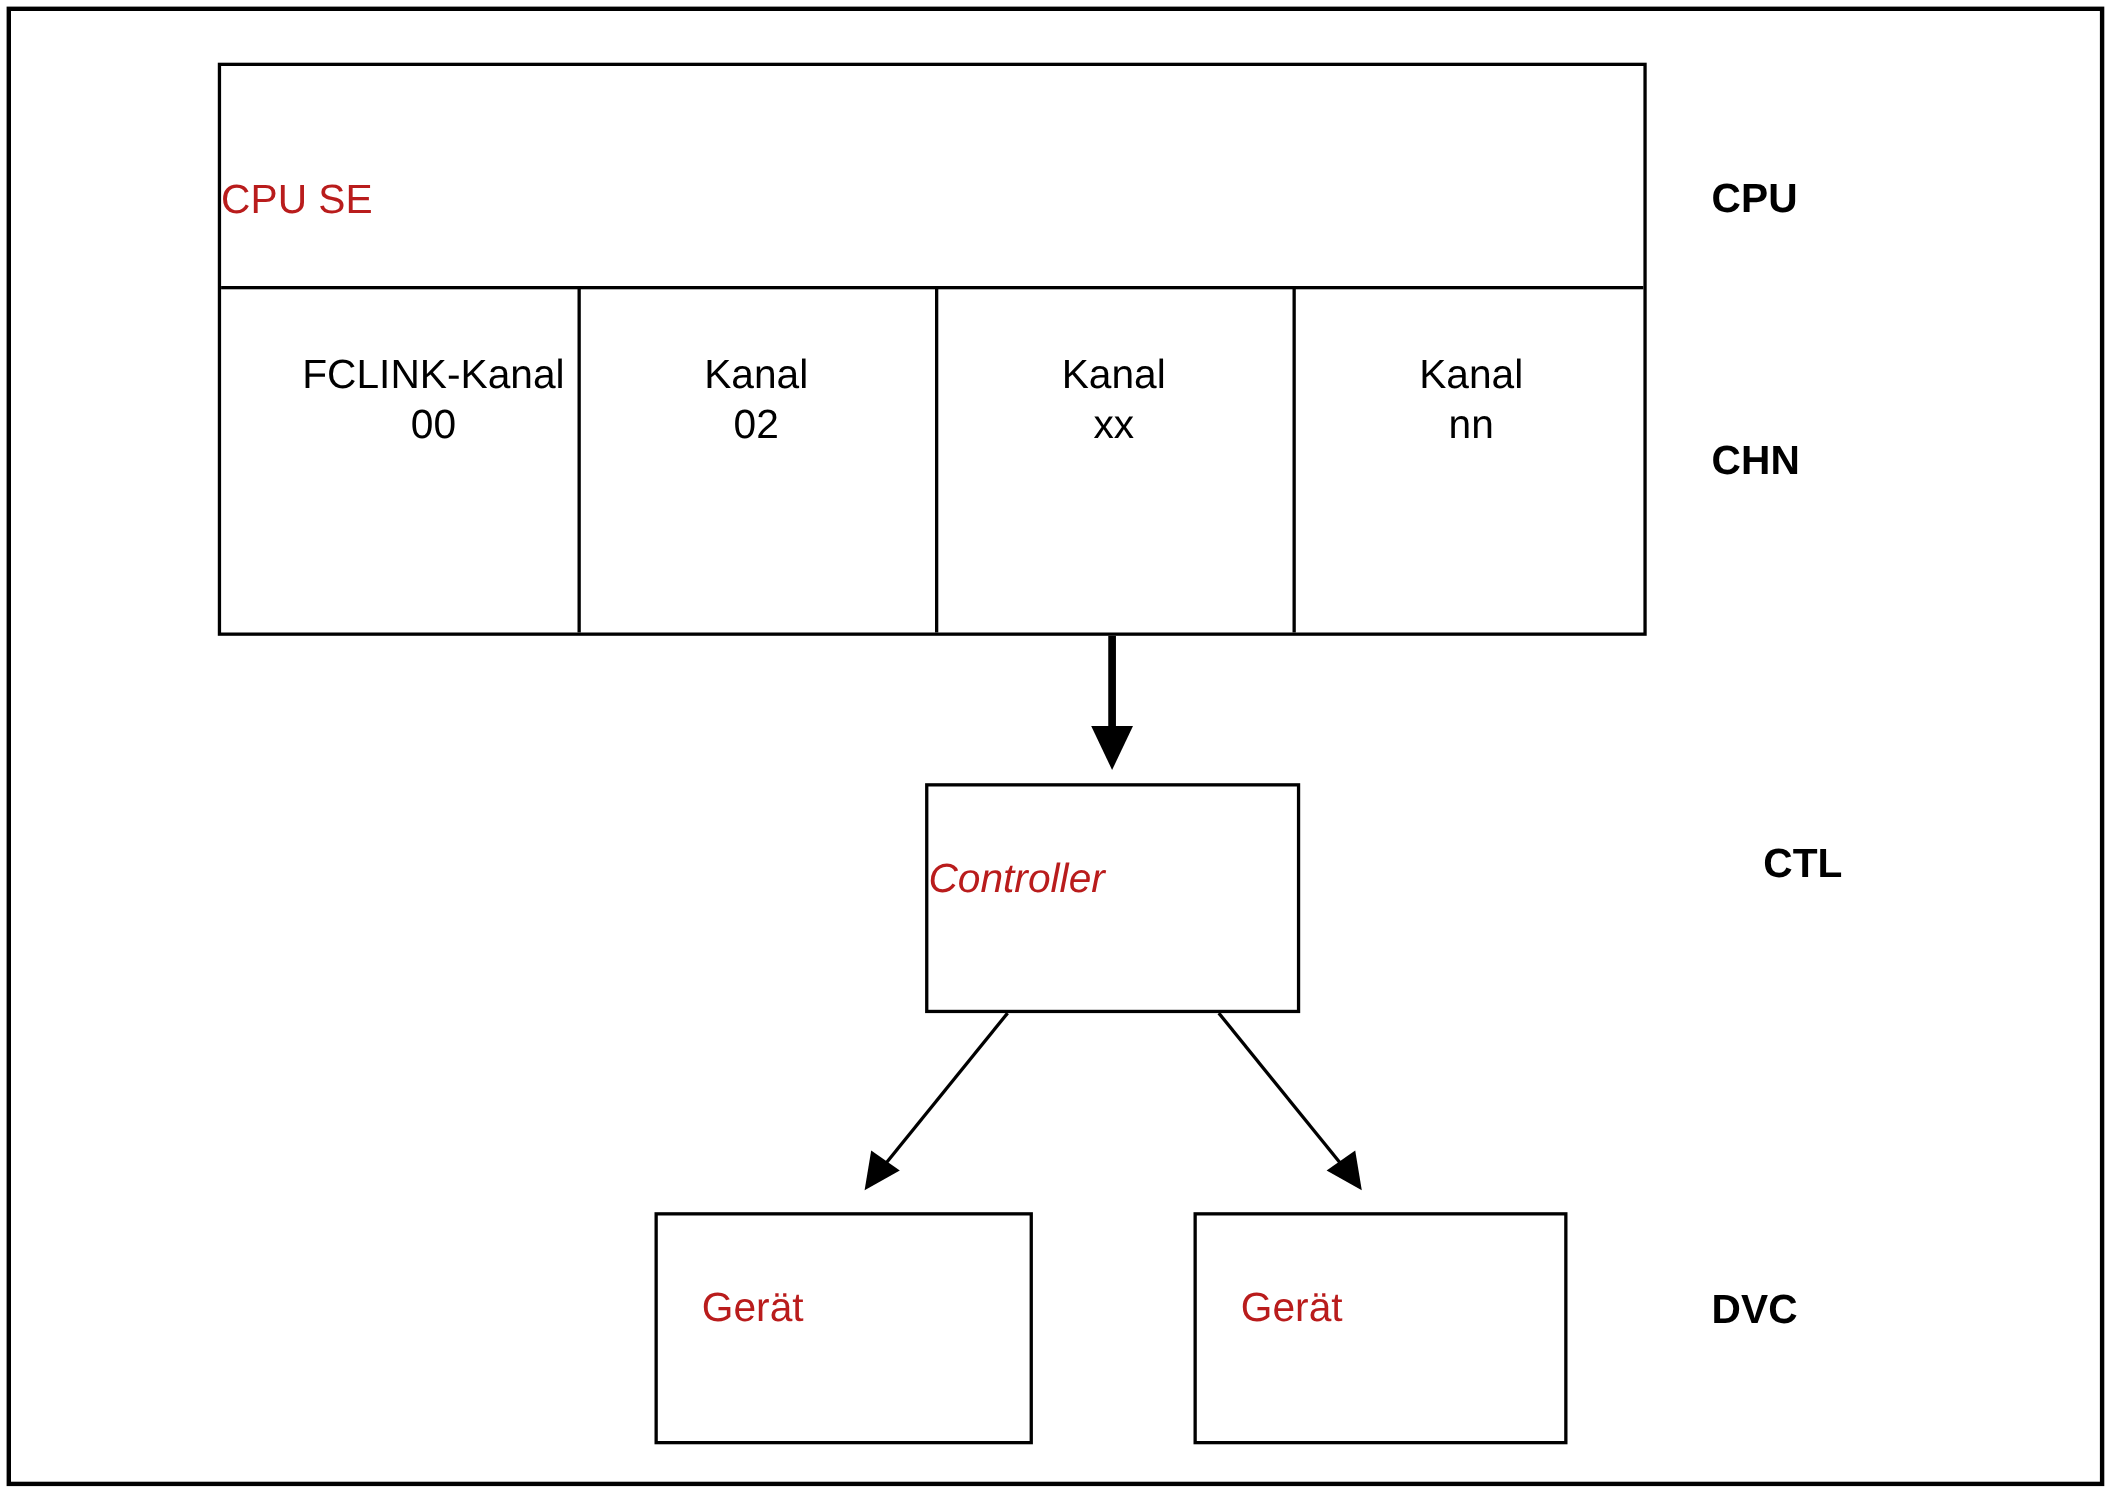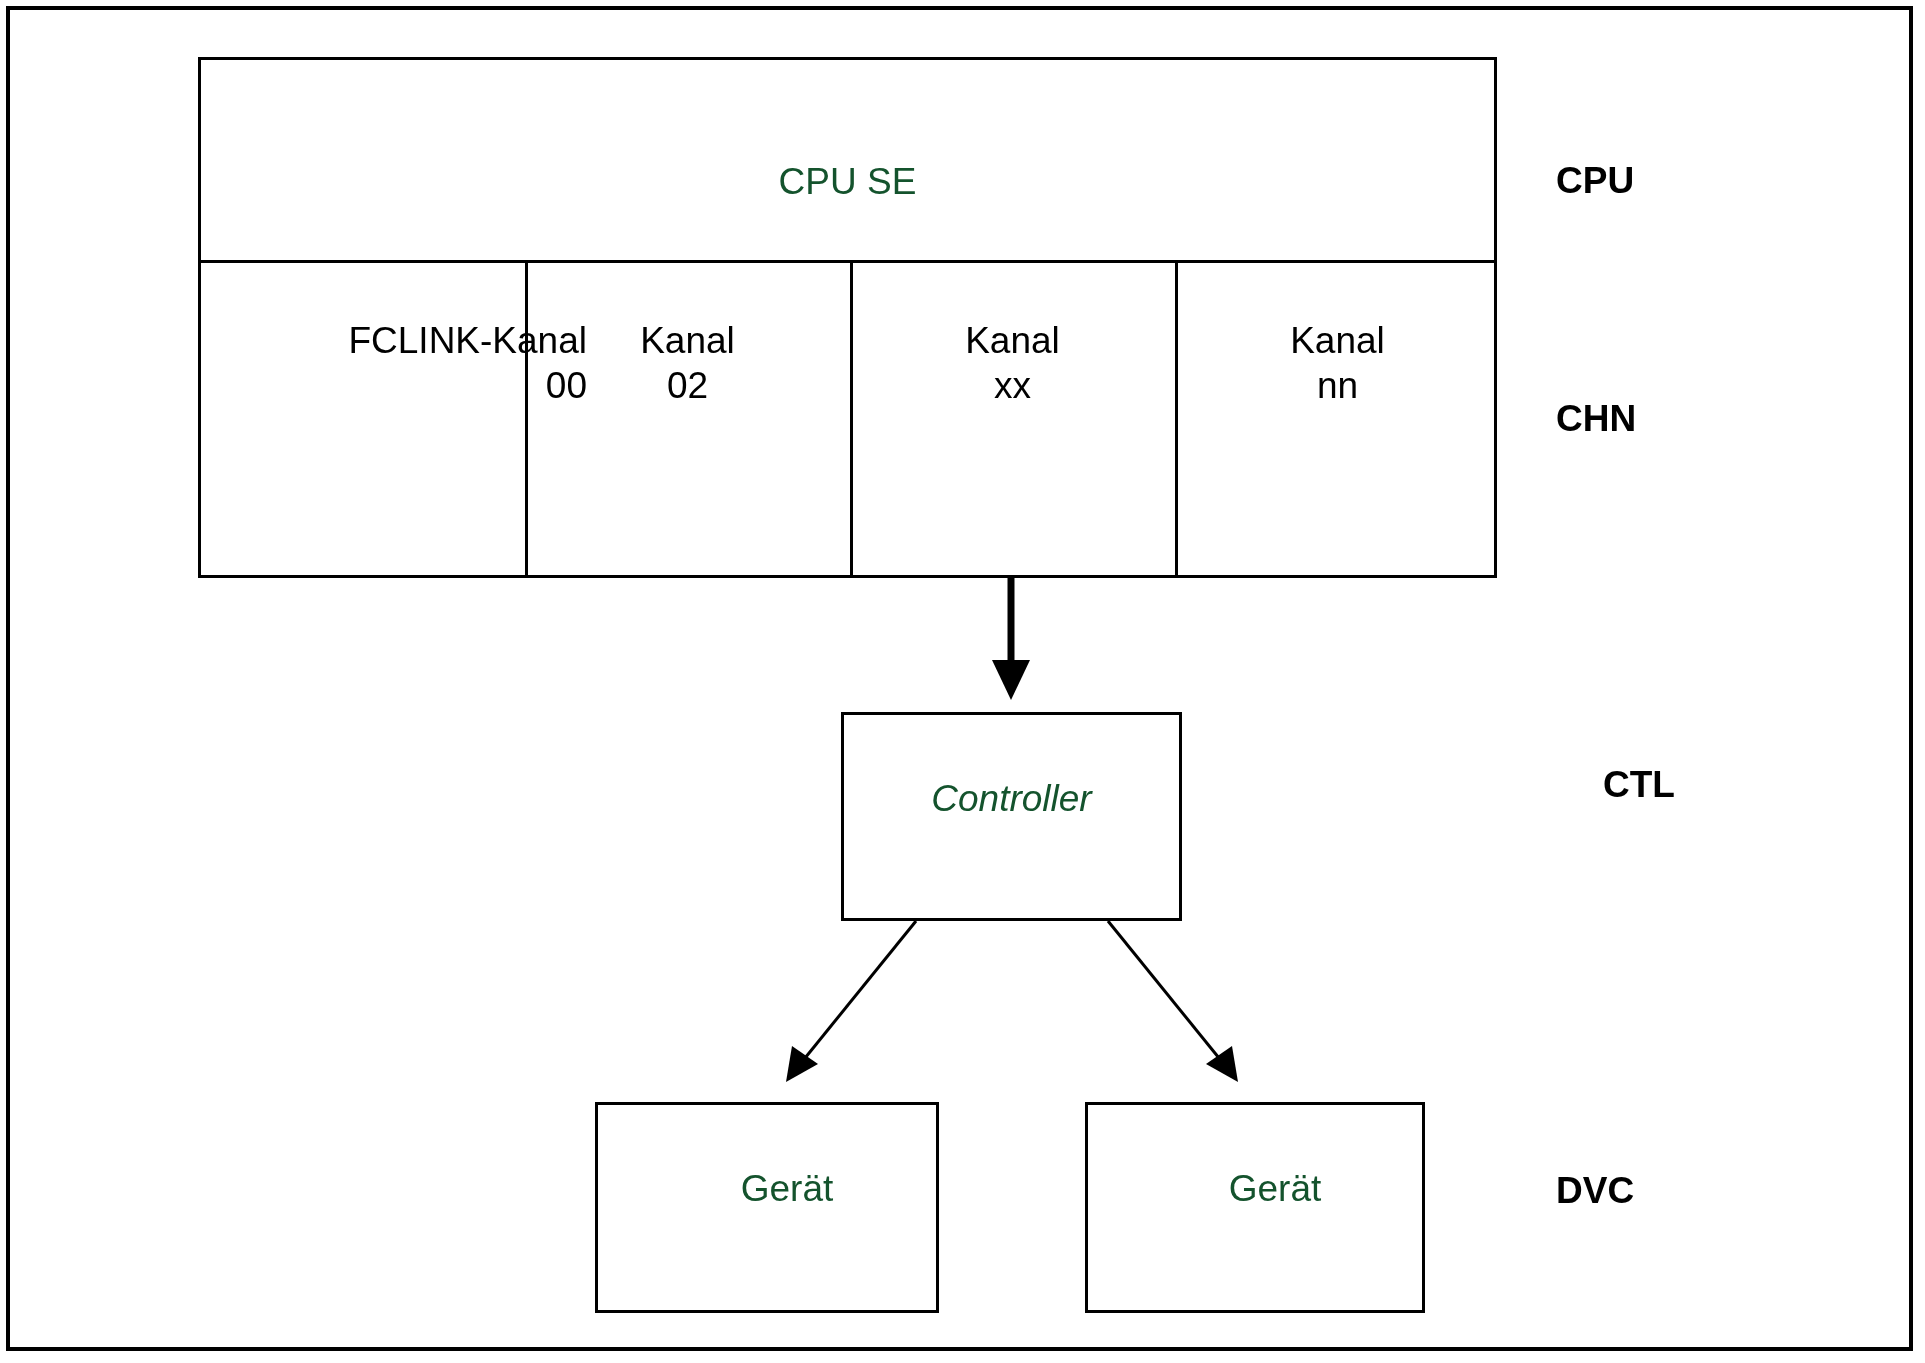--- a/index.html
+++ b/index.html
@@ -31,22 +31,21 @@
   .box {
     position: absolute;
     box-sizing: border-box;
     border: 3px solid #000000;
     background: #ffffff;
   }
   .box-label {
     position: absolute;
     left: 0;
     right: 0;
-    text-align: center;
-    color: #14532d;
+    color: #b91c1c;
     font-size: 37px;
     font-family: "Liberation Sans", sans-serif;
     line-height: 1.18;
     white-space: pre-line;
   }
   
   #cpu-table {
     left: 198px;
     top: 57px;
     width: 1299px;
@@ -140,21 +139,21 @@
 
   <div class="box" id="cpu-table">
     <div class="box-label" id="cpu-row-label">CPU SE</div>
 
     <div class="row-divider" style="top:200px;"></div>
 
     <div class="col-divider" style="left:324px; top:200px;"></div>
     <div class="col-divider" style="left:649px; top:200px;"></div>
     <div class="col-divider" style="left:974px; top:200px;"></div>
 
-    <div class="chan-cell-label" style="left:0px;   top:258px; width:386px;text-align:right;">FCLINK-Kanal
+    <div class="chan-cell-label" style="left:0px;   top:258px; width:386px;">FCLINK-Kanal
 00</div>
     <div class="chan-cell-label" style="left:324px; top:258px; width:325px;">Kanal
 02</div>
     <div class="chan-cell-label" style="left:649px; top:258px; width:325px;">Kanal
 xx</div>
     <div class="chan-cell-label" style="left:974px; top:258px; width:325px;">Kanal
 nn</div>
   </div>
 
   <div class="box" id="controller-box">

